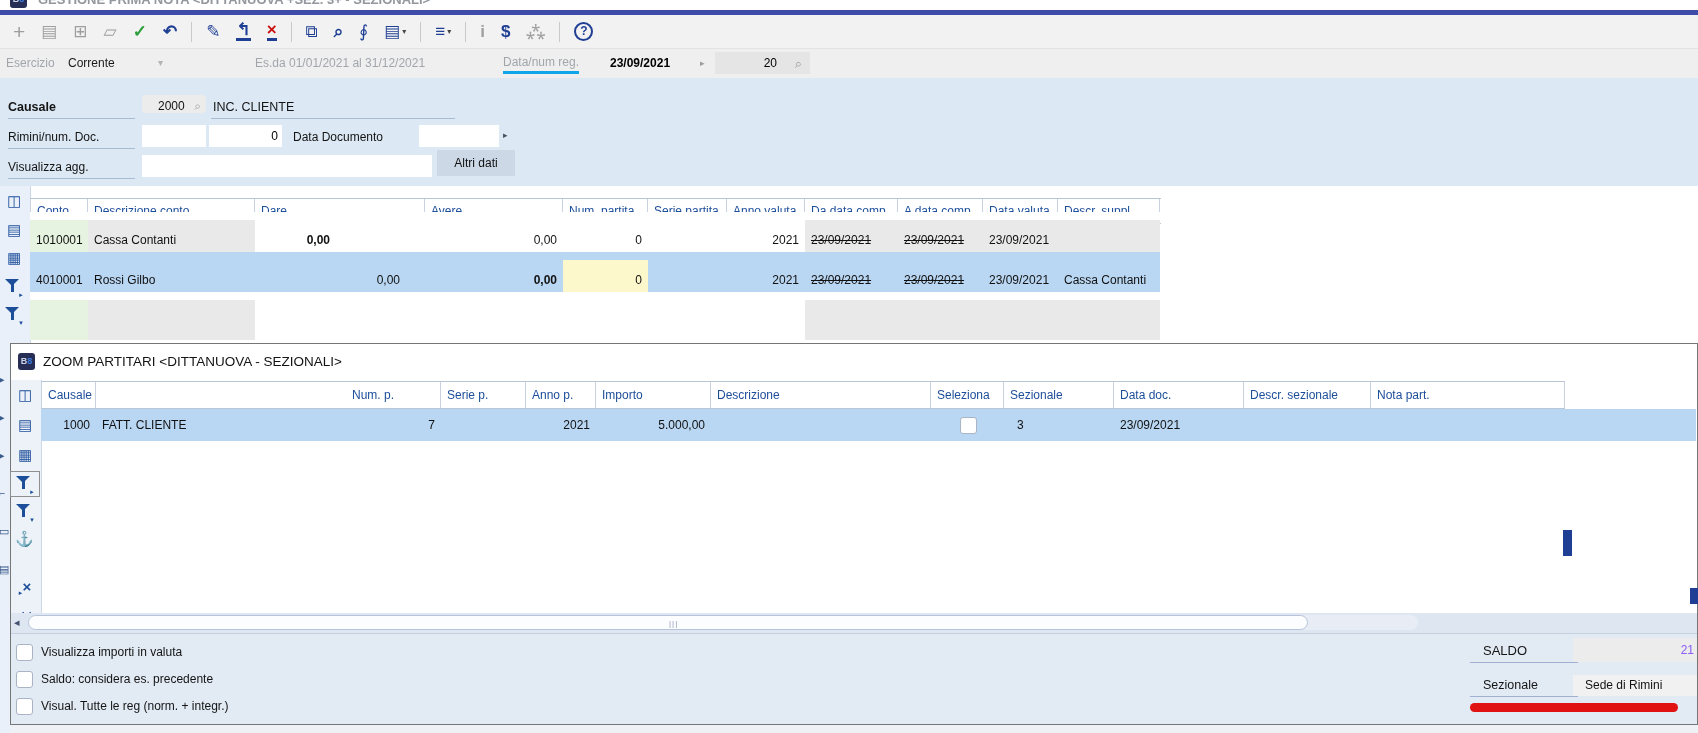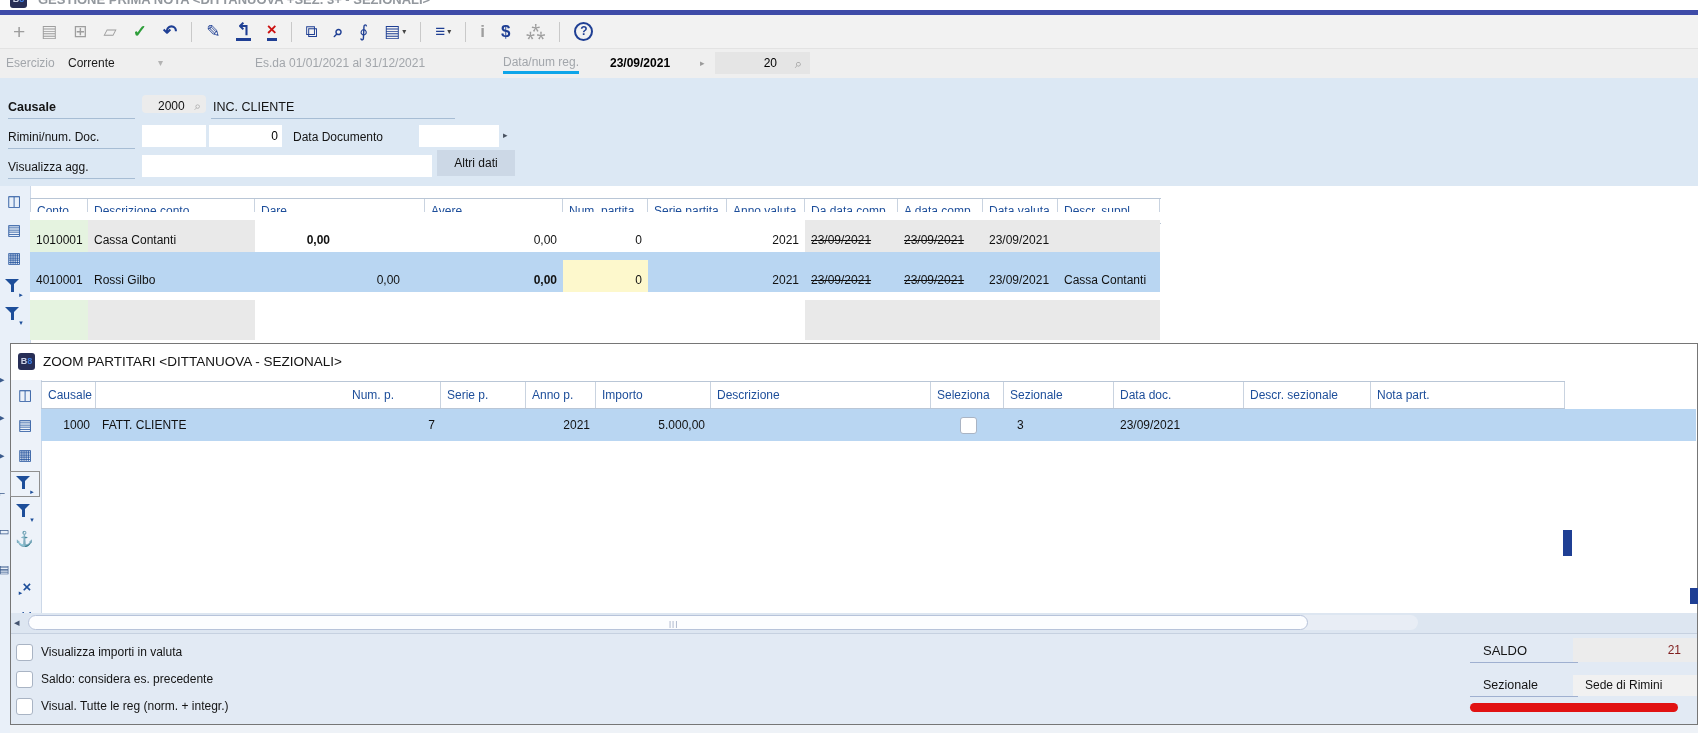--- a/index.html
+++ b/index.html
@@ -117,21 +117,21 @@
   #zp-grip{position:absolute;left:640px;top:3px;font-size:8px;color:#8e9cb8;letter-spacing:1px;}
 
   
   #zp-bottom{position:absolute;left:0;top:289px;width:1686px;height:91px;background:#e2eaf4;border-top:1px solid #c6d1e0;box-sizing:border-box;}
   .opt-row{position:absolute;left:0;height:16px;}
   .opt-row .checkbox{left:5px;top:0;}
   .opt-lab{position:absolute;left:30px;top:1px;color:#141414;white-space:nowrap;}
   #saldo-label{position:absolute;left:1472px;top:9px;font-size:13px;color:#141414;}
   #saldo-underline{position:absolute;left:1459px;top:28px;width:108px;height:1px;background:#9fb0d0;}
   #saldo-field{position:absolute;left:1562px;top:4px;width:124px;height:24px;background:#ececec;}
-  #saldo-value{position:absolute;right:16px;top:5px;color:#7f1d1d;}
+  #saldo-value{position:absolute;right:3px;top:5px;color:#8b5cf6;}
   #sezionale-label{position:absolute;left:1472px;top:44px;font-size:12.5px;color:#141414;}
   #sezionale-underline{position:absolute;left:1459px;top:62px;width:108px;height:1px;background:#9fb0d0;}
   #sezionale-field{position:absolute;left:1562px;top:41px;width:124px;height:21px;background:#f1f1f1;}
   #sezionale-value{position:absolute;left:12px;top:3px;color:#141414;white-space:nowrap;}
   #red-line{position:absolute;left:1459px;top:69px;width:208px;height:9px;background:#e11212;border-radius:5px;}
 
   .edge-artifact{position:absolute;background:#1f3f94;}
   #edge-artifact-1{left:1552px;top:186px;width:9px;height:26px;}
   #edge-artifact-2{left:1679px;top:244px;width:8px;height:16px;}
 

